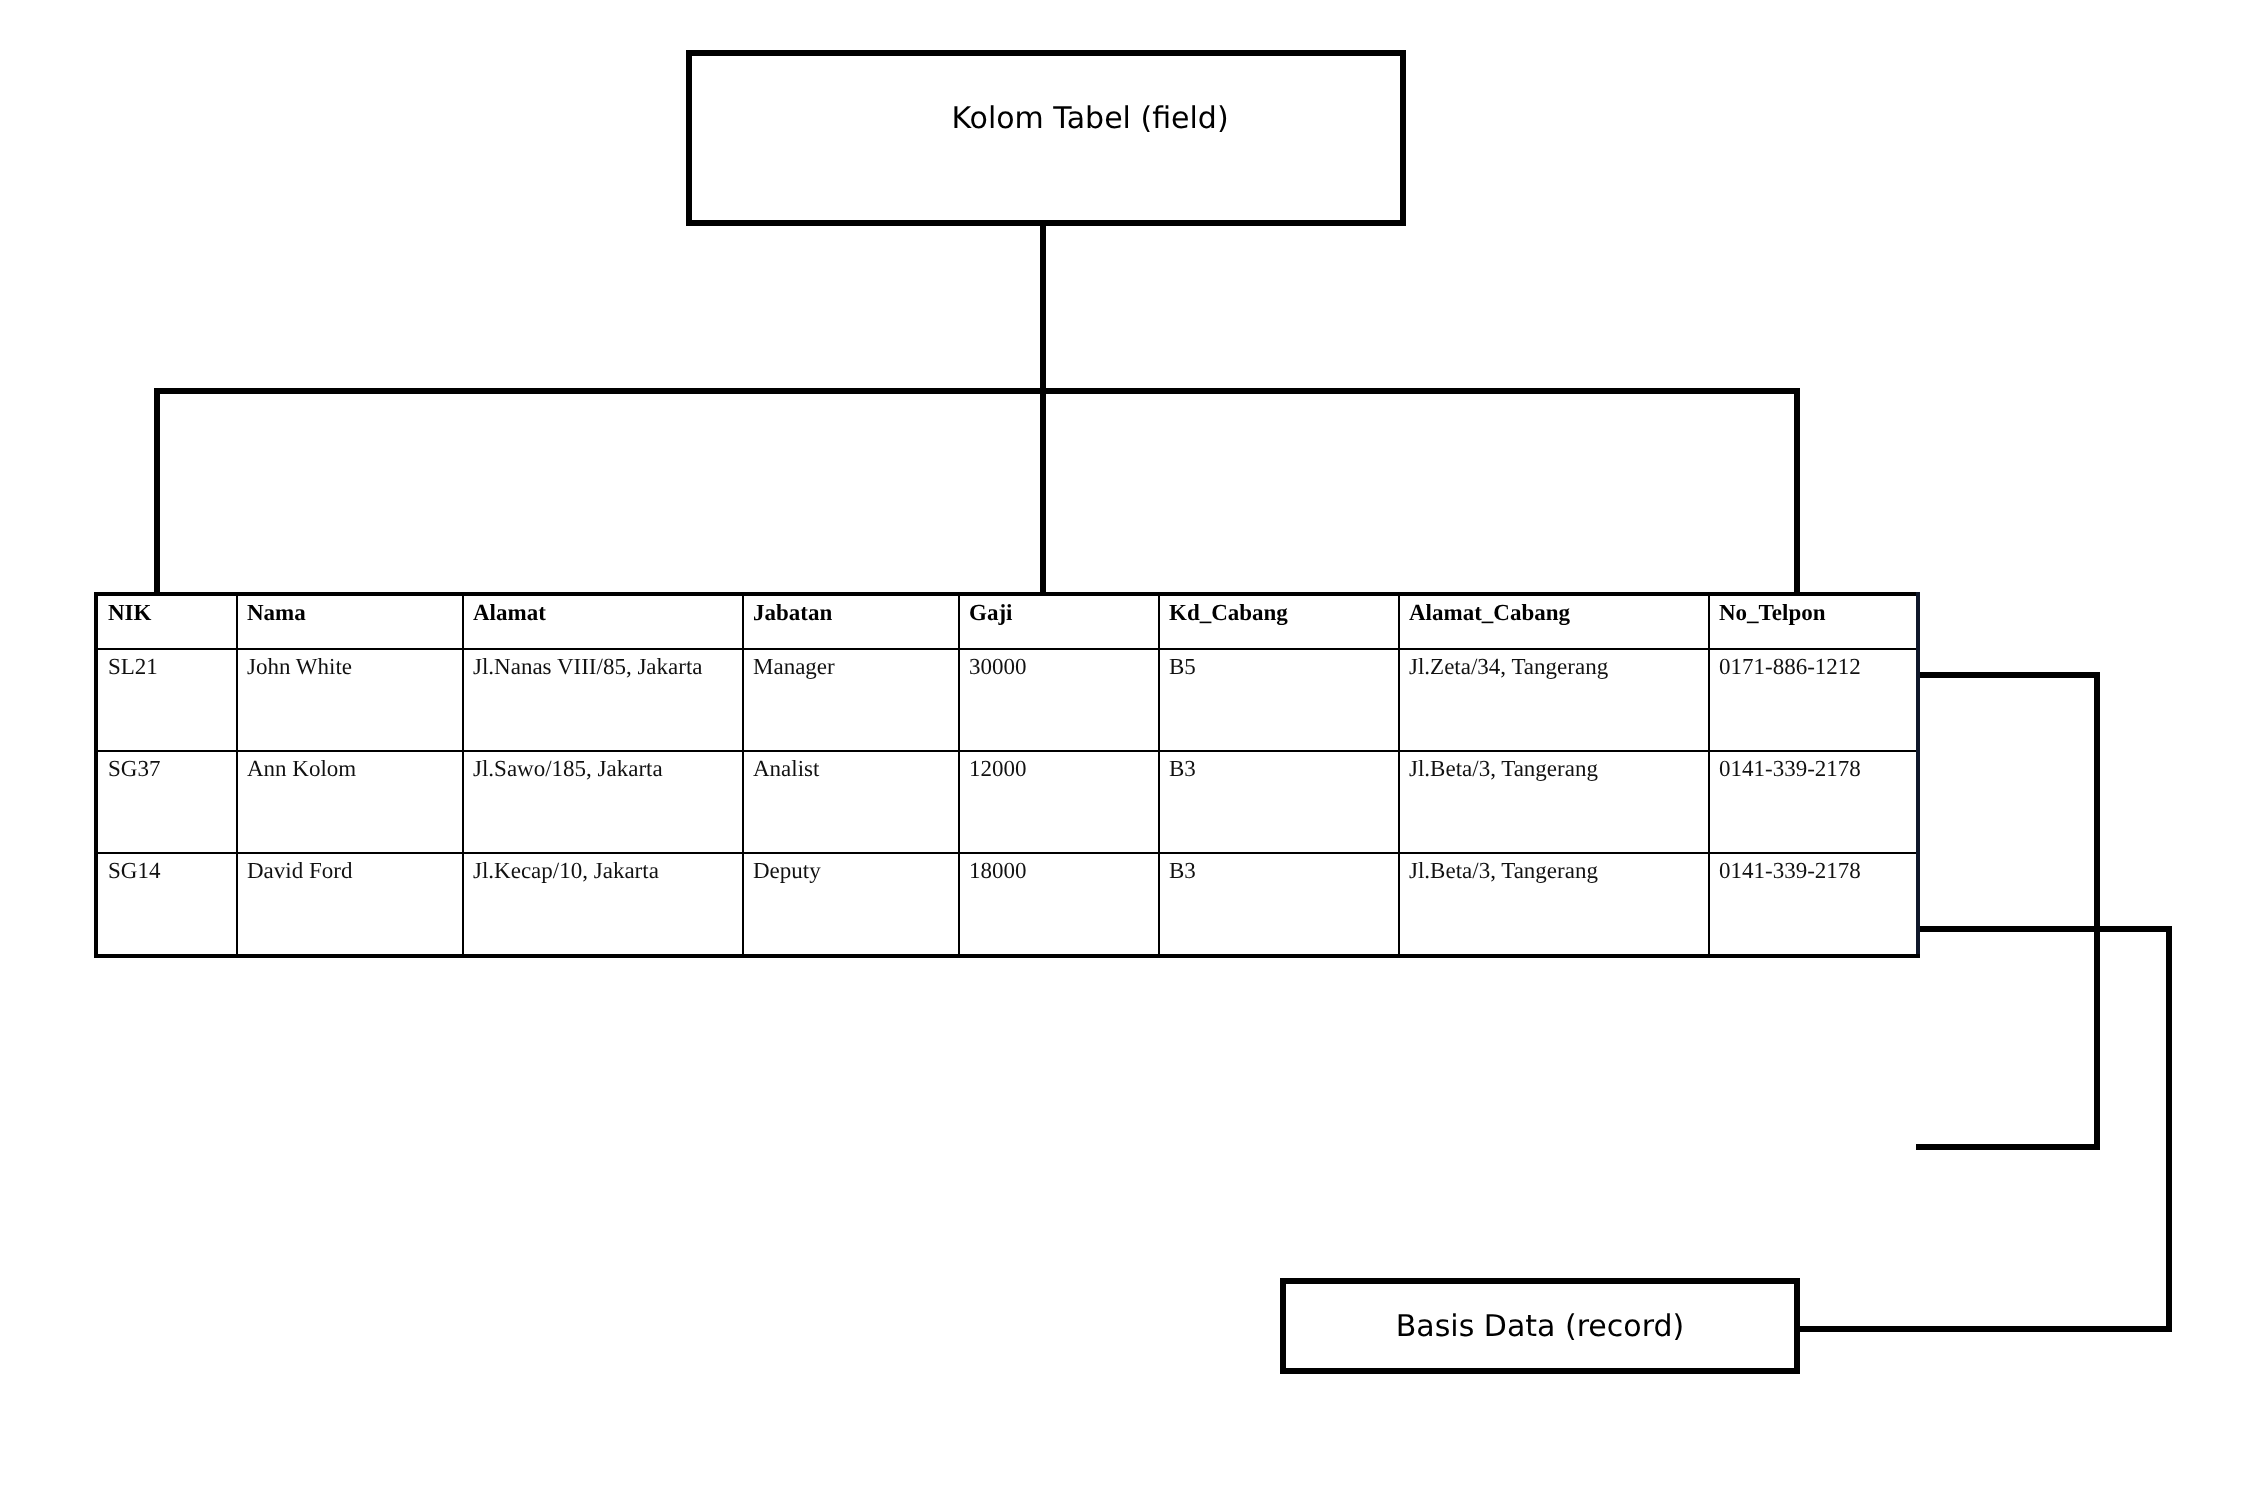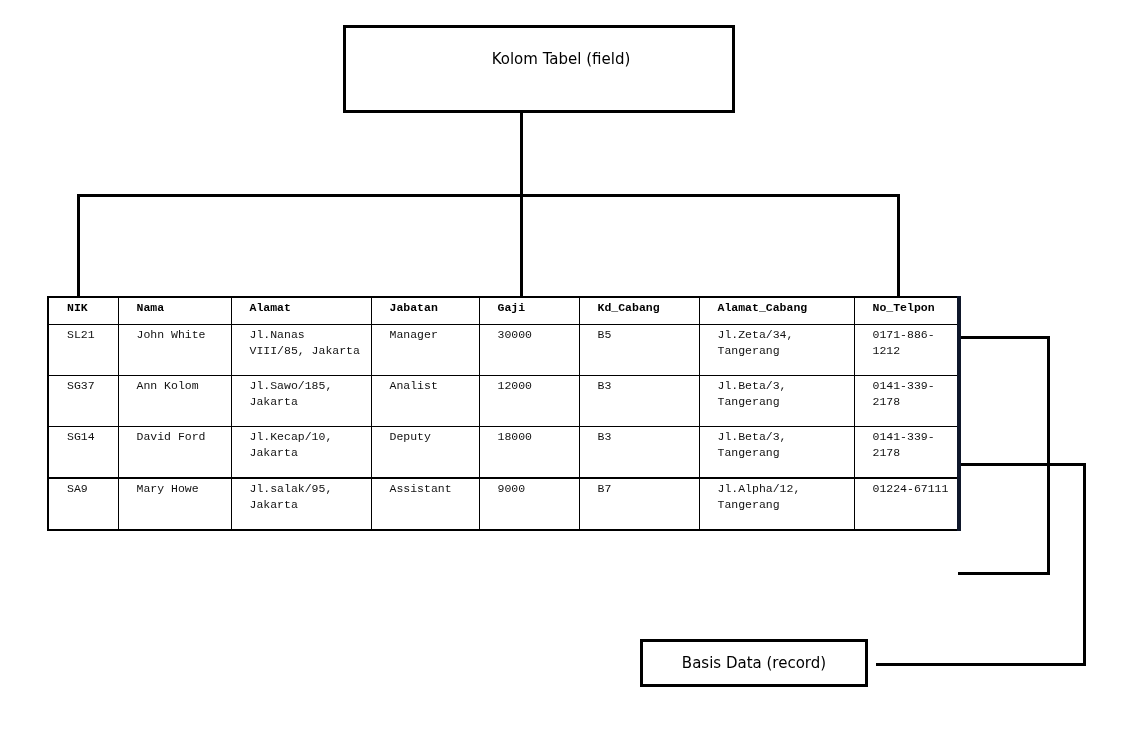--- a/index.html
+++ b/index.html
@@ -32,30 +32,30 @@
   .callout .callout-text {
     font-family: "DejaVu Sans", sans-serif;
     font-size: 15px;
     color: #000000;
     white-space: nowrap;
     line-height: 1;
   }
   #callout-kolom {
     left: 343px;
     top: 25px;
-    width: 392px;
+    width: 360px;
     height: 88px;
     padding-left: 44px;
   }
   #callout-kolom .callout-text { padding-top: 24px; }
 
   #callout-basis {
     left: 640px;
     top: 639px;
-    width: 228px;
+    width: 260px;
     height: 48px;
     align-items: center;
   }
 
   
   .line {
     position: absolute;
     background: #000000;
     z-index: 3;
   }
@@ -68,43 +68,43 @@
     width: 911px;
     border-collapse: collapse;
     table-layout: fixed;
     background: #ffffff;
     z-index: 5;
   }
   #record-table th,
   #record-table td {
     border: 1px solid #000000;
     vertical-align: top;
-    padding: 2px 4px 2px 18px;
-    font-family: Liberation Mono, monospace;
+    padding: 2px 4px 2px 5px;
+    font-family: Liberation Serif, serif;
     font-size: 11.5px;
     line-height: 15.5px;
     color: #111111;
     text-align: left;
     word-wrap: break-word;
     overflow-wrap: break-word;
   }
   #record-table thead th {
     font-weight: bold;
     color: #000000;
     height: 22px;
     border-top: 2px solid #000000;
     border-bottom: 1px solid #000000;
   }
   #record-table tbody tr td { height: 46px; }
   #record-table tbody tr.thick-top td { border-top: 2px solid #000000; }
   #record-table tbody tr:last-child td { border-bottom: 2px solid #000000; }
   #record-table th:first-child,
   #record-table td:first-child { border-left: 2px solid #000000; }
   #record-table th:last-child,
-  #record-table td:last-child { border-right: 4px solid #0f172a; }
+  #record-table td:last-child { border-right: 2px solid #0f172a; }
 
   .col-nik   { width: 70px; }
   .col-nama  { width: 113px; }
   .col-alamat{ width: 140px; }
   .col-jab   { width: 108px; }
   .col-gaji  { width: 100px; }
   .col-kd    { width: 120px; }
   .col-ac    { width: 155px; }
   .col-tel   { width: 105px; }
 </style>
@@ -186,26 +186,16 @@
       <tr>
         <td>SG14</td>
         <td>David Ford</td>
         <td>Jl.Kecap/10, Jakarta</td>
         <td>Deputy</td>
         <td>18000</td>
         <td>B3</td>
         <td>Jl.Beta/3, Tangerang</td>
         <td>0141-339-2178</td>
       </tr>
-      <tr class="thick-top">
-        <td>SA9</td>
-        <td>Mary Howe</td>
-        <td>Jl.salak/95, Jakarta</td>
-        <td>Assistant</td>
-        <td>9000</td>
-        <td>B7</td>
-        <td>Jl.Alpha/12, Tangerang</td>
-        <td>01224-67111</td>
-      </tr>
     </tbody>
   </table>
 
 </div>
 
 </body></html>

